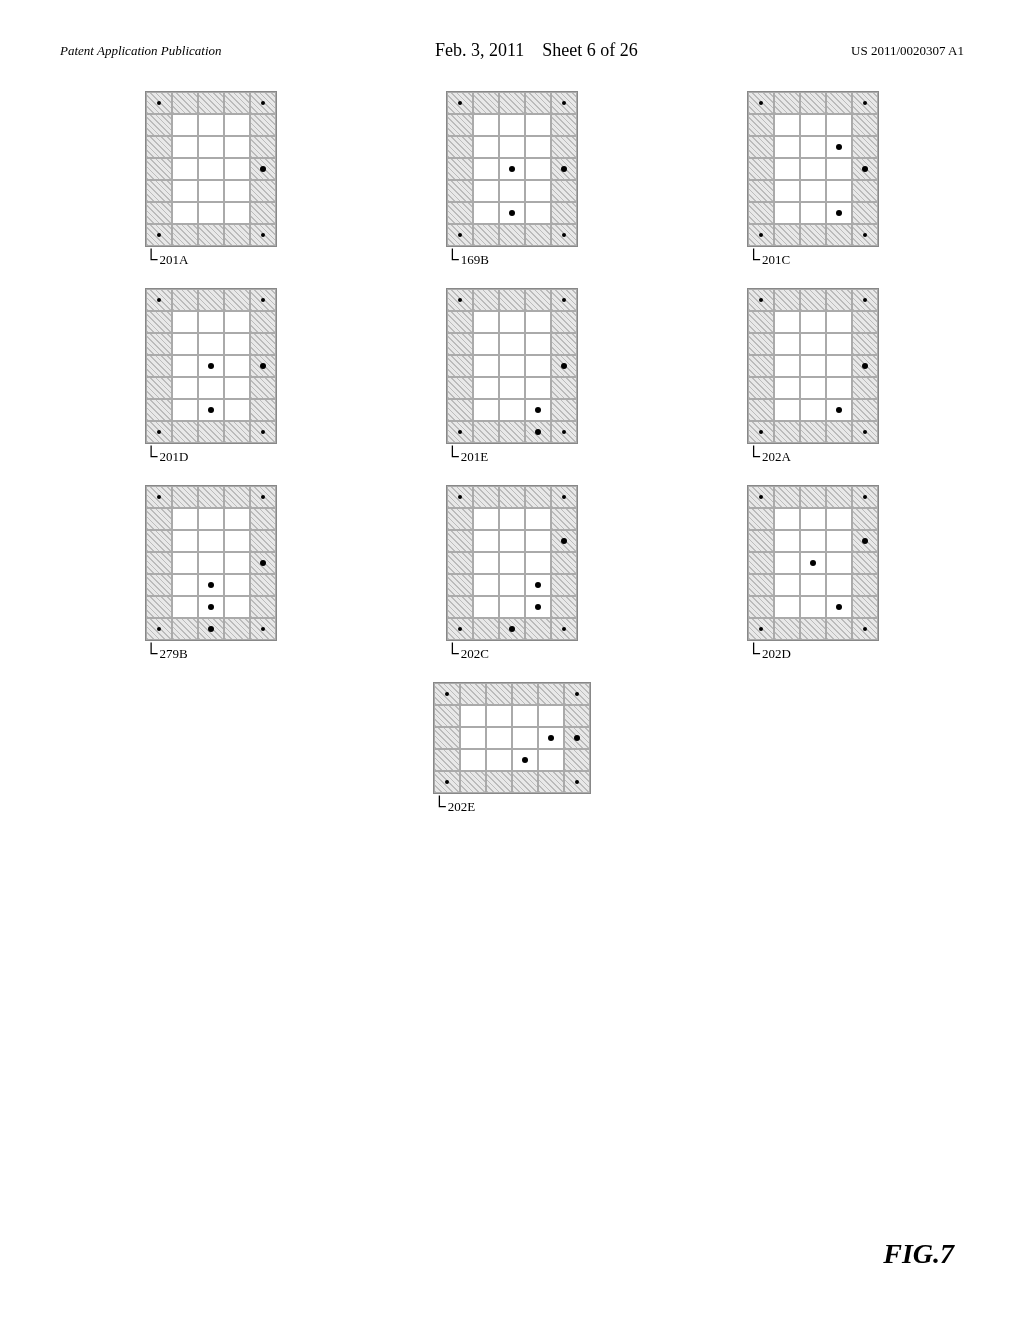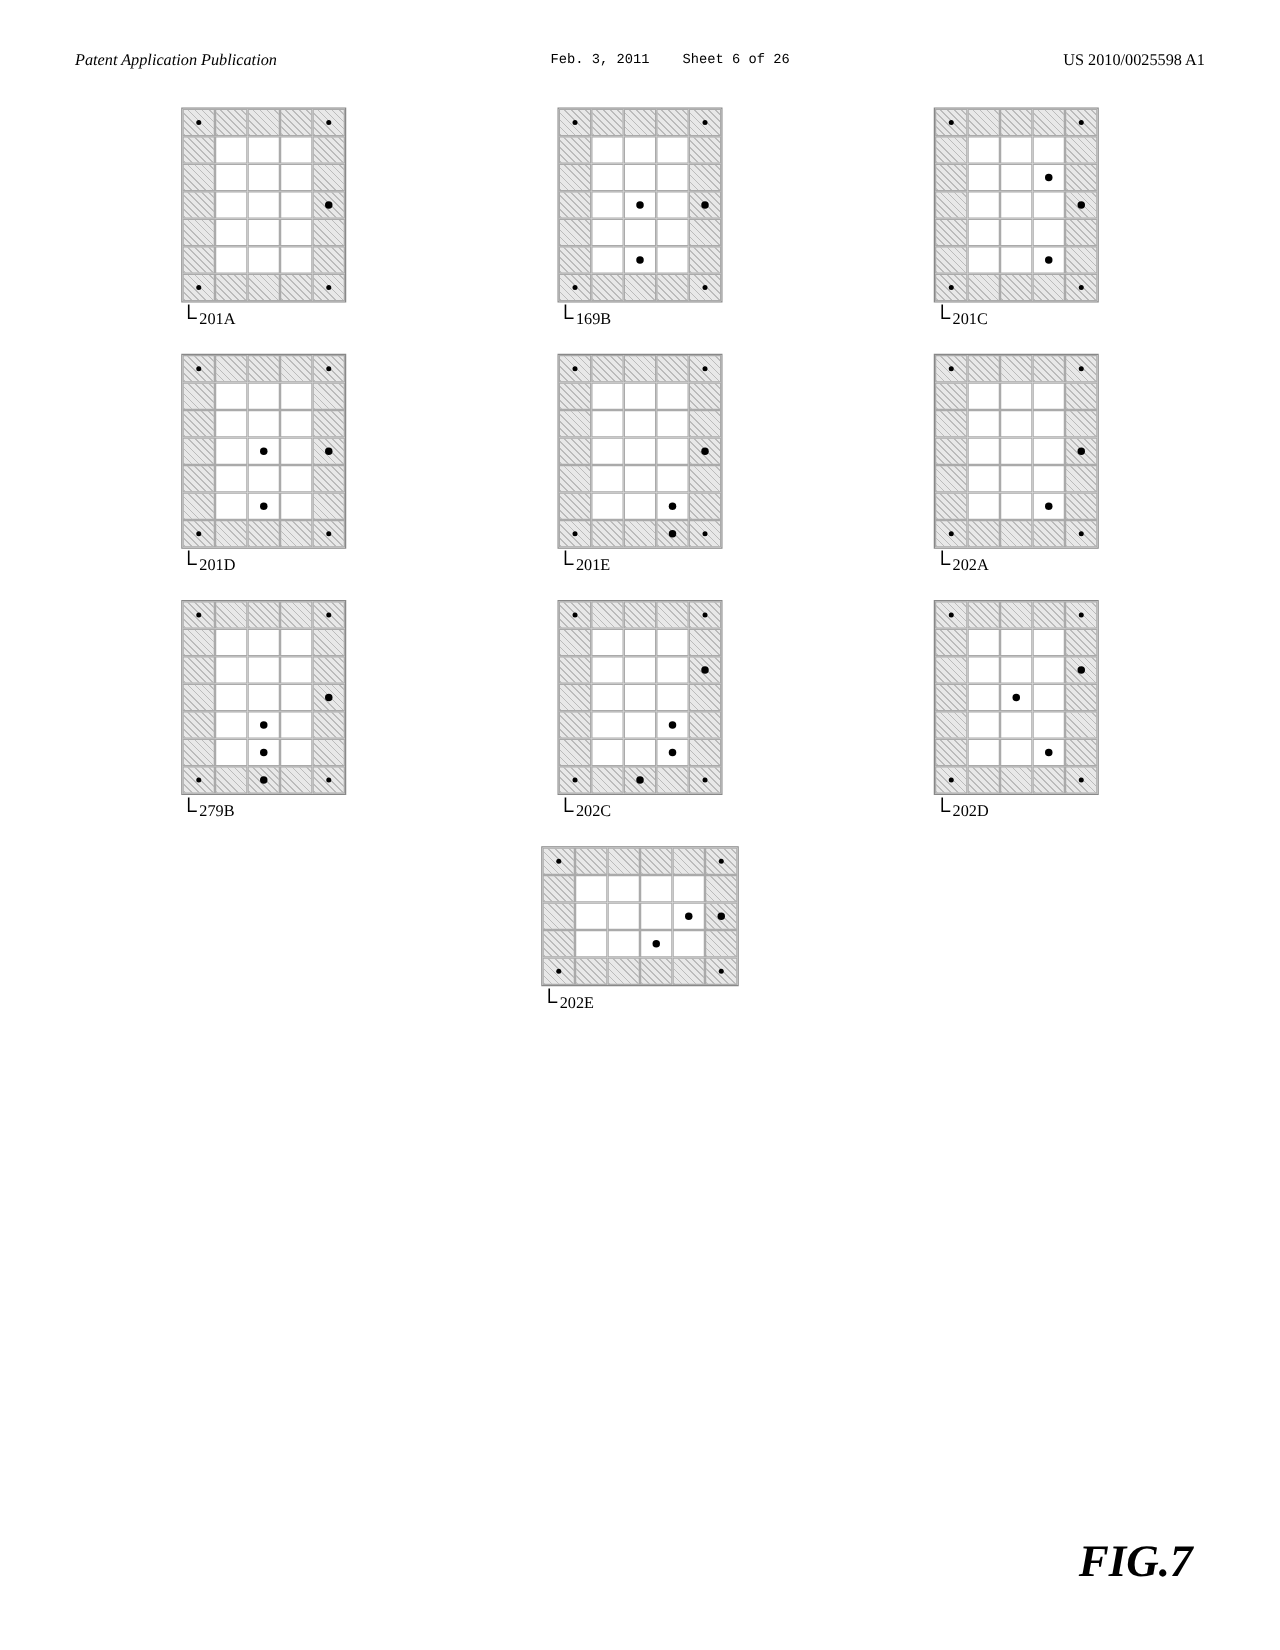--- a/index.html
+++ b/index.html
@@ -17,21 +17,21 @@
       padding: 40px 60px;
     }
     .header {
       display: flex;
       justify-content: space-between;
       align-items: center;
       margin-bottom: 30px;
       font-size: 13px;
     }
     .header-left { font-style: italic; }
-    .header-center { font-size: 11px; font-family: Liberation Mono, monospace; }
+    .header-center { font-size: 18px; }
     .header-right { font-size: 13px; }
 
     
     .diagrams-container {
       display: flex;
       flex-direction: column;
       gap: 18px;
     }
     .diagram-row {
       display: flex;
@@ -89,21 +89,21 @@
       border-radius: 50%;
       background: #000;
       position: absolute;
     }
 
     
     .fig-label {
       position: absolute;
       bottom: 50px;
       right: 70px;
-      font-size: 36px;
+      font-size: 28px;
       font-weight: bold;
       font-style: italic;
     }
 
     .bracket-label {
       display: flex;
       align-items: center;
       font-size: 13px;
       margin-top: 2px;
     }
@@ -115,21 +115,21 @@
 </head>
 <body>
 
 <div class="page">
   <div class="header">
     <span class="header-left">Patent Application Publication</span>
     <span class="header-center">
       <span>Feb. 3, 2011</span>&nbsp;&nbsp;&nbsp;
       <span>Sheet 6 of 26</span>
     </span>
-    <span class="header-right">US 2010/0025598 A1</span>
+    <span class="header-right">US 2011/0020307 A1</span>
   </div>
 
   <div class="diagrams-container" id="diagrams-container">
 
   <div class="diagram-row">
         <div class="diagram-wrapper">
           <div class="grid" style="grid-template-columns: repeat(5, 26px); grid-template-rows: repeat(7, 22px);">
             <div class="cell hatch">
               <div class="dot-small"></div>
             </div>

